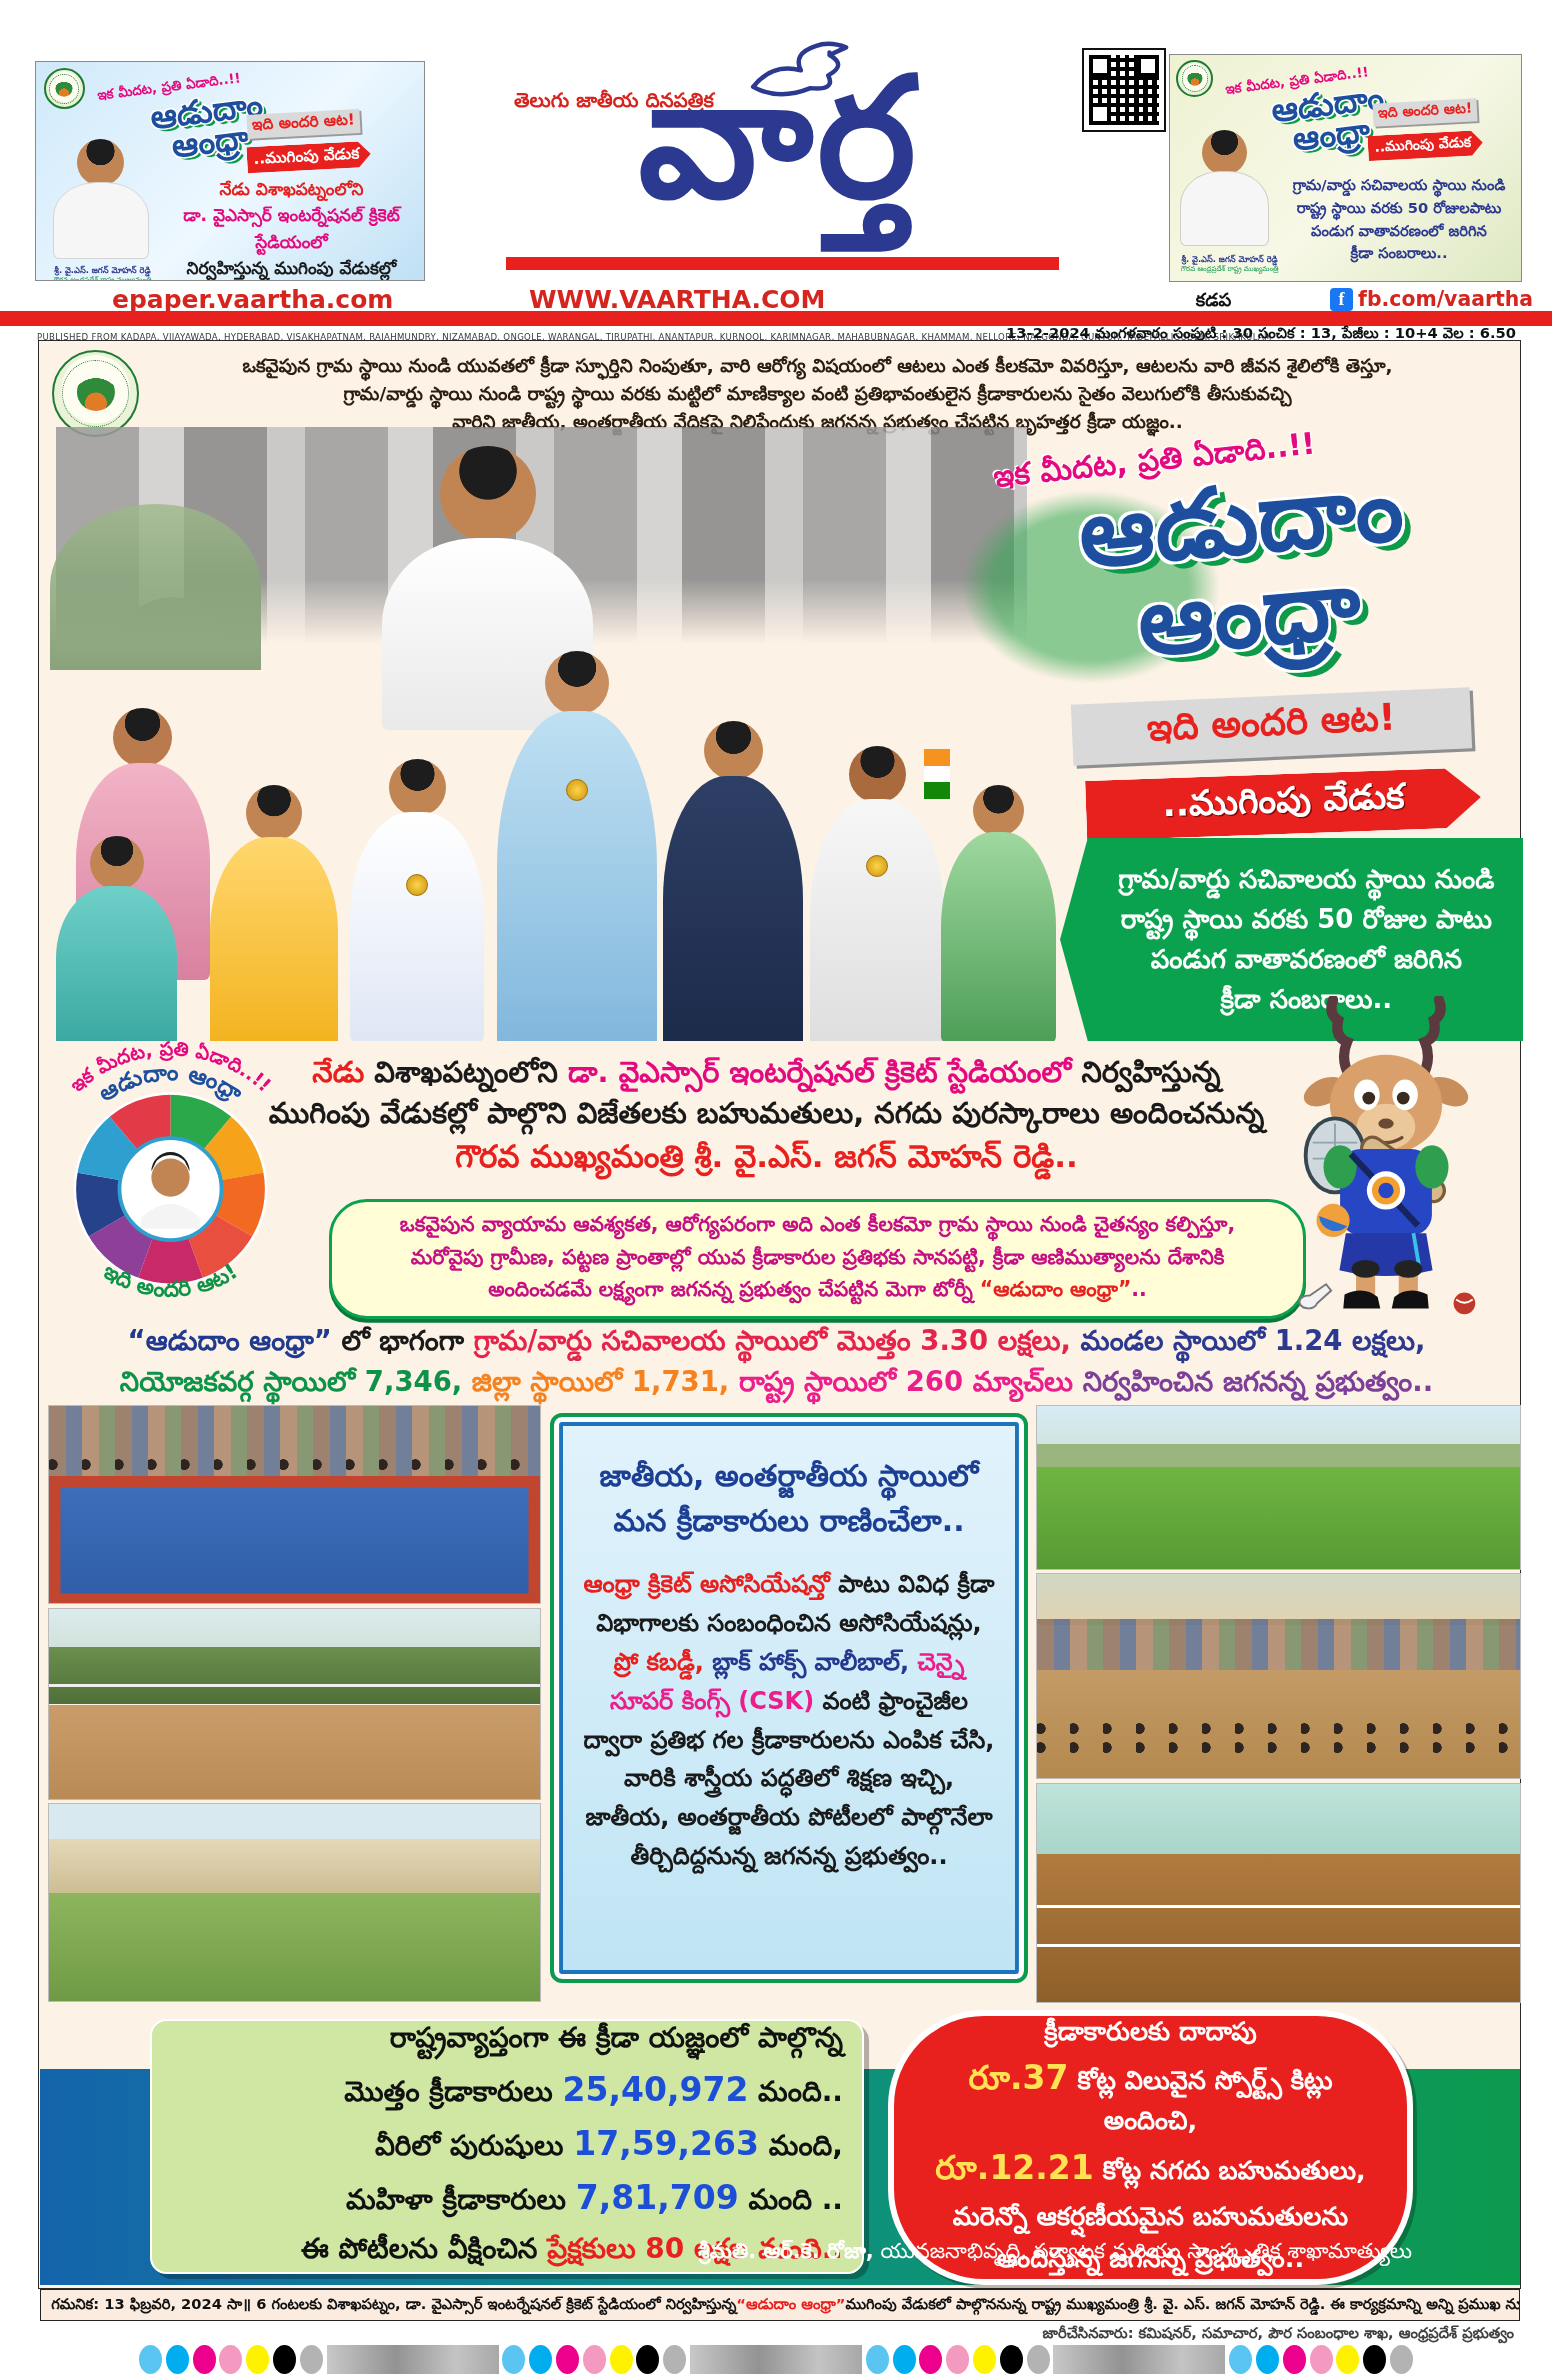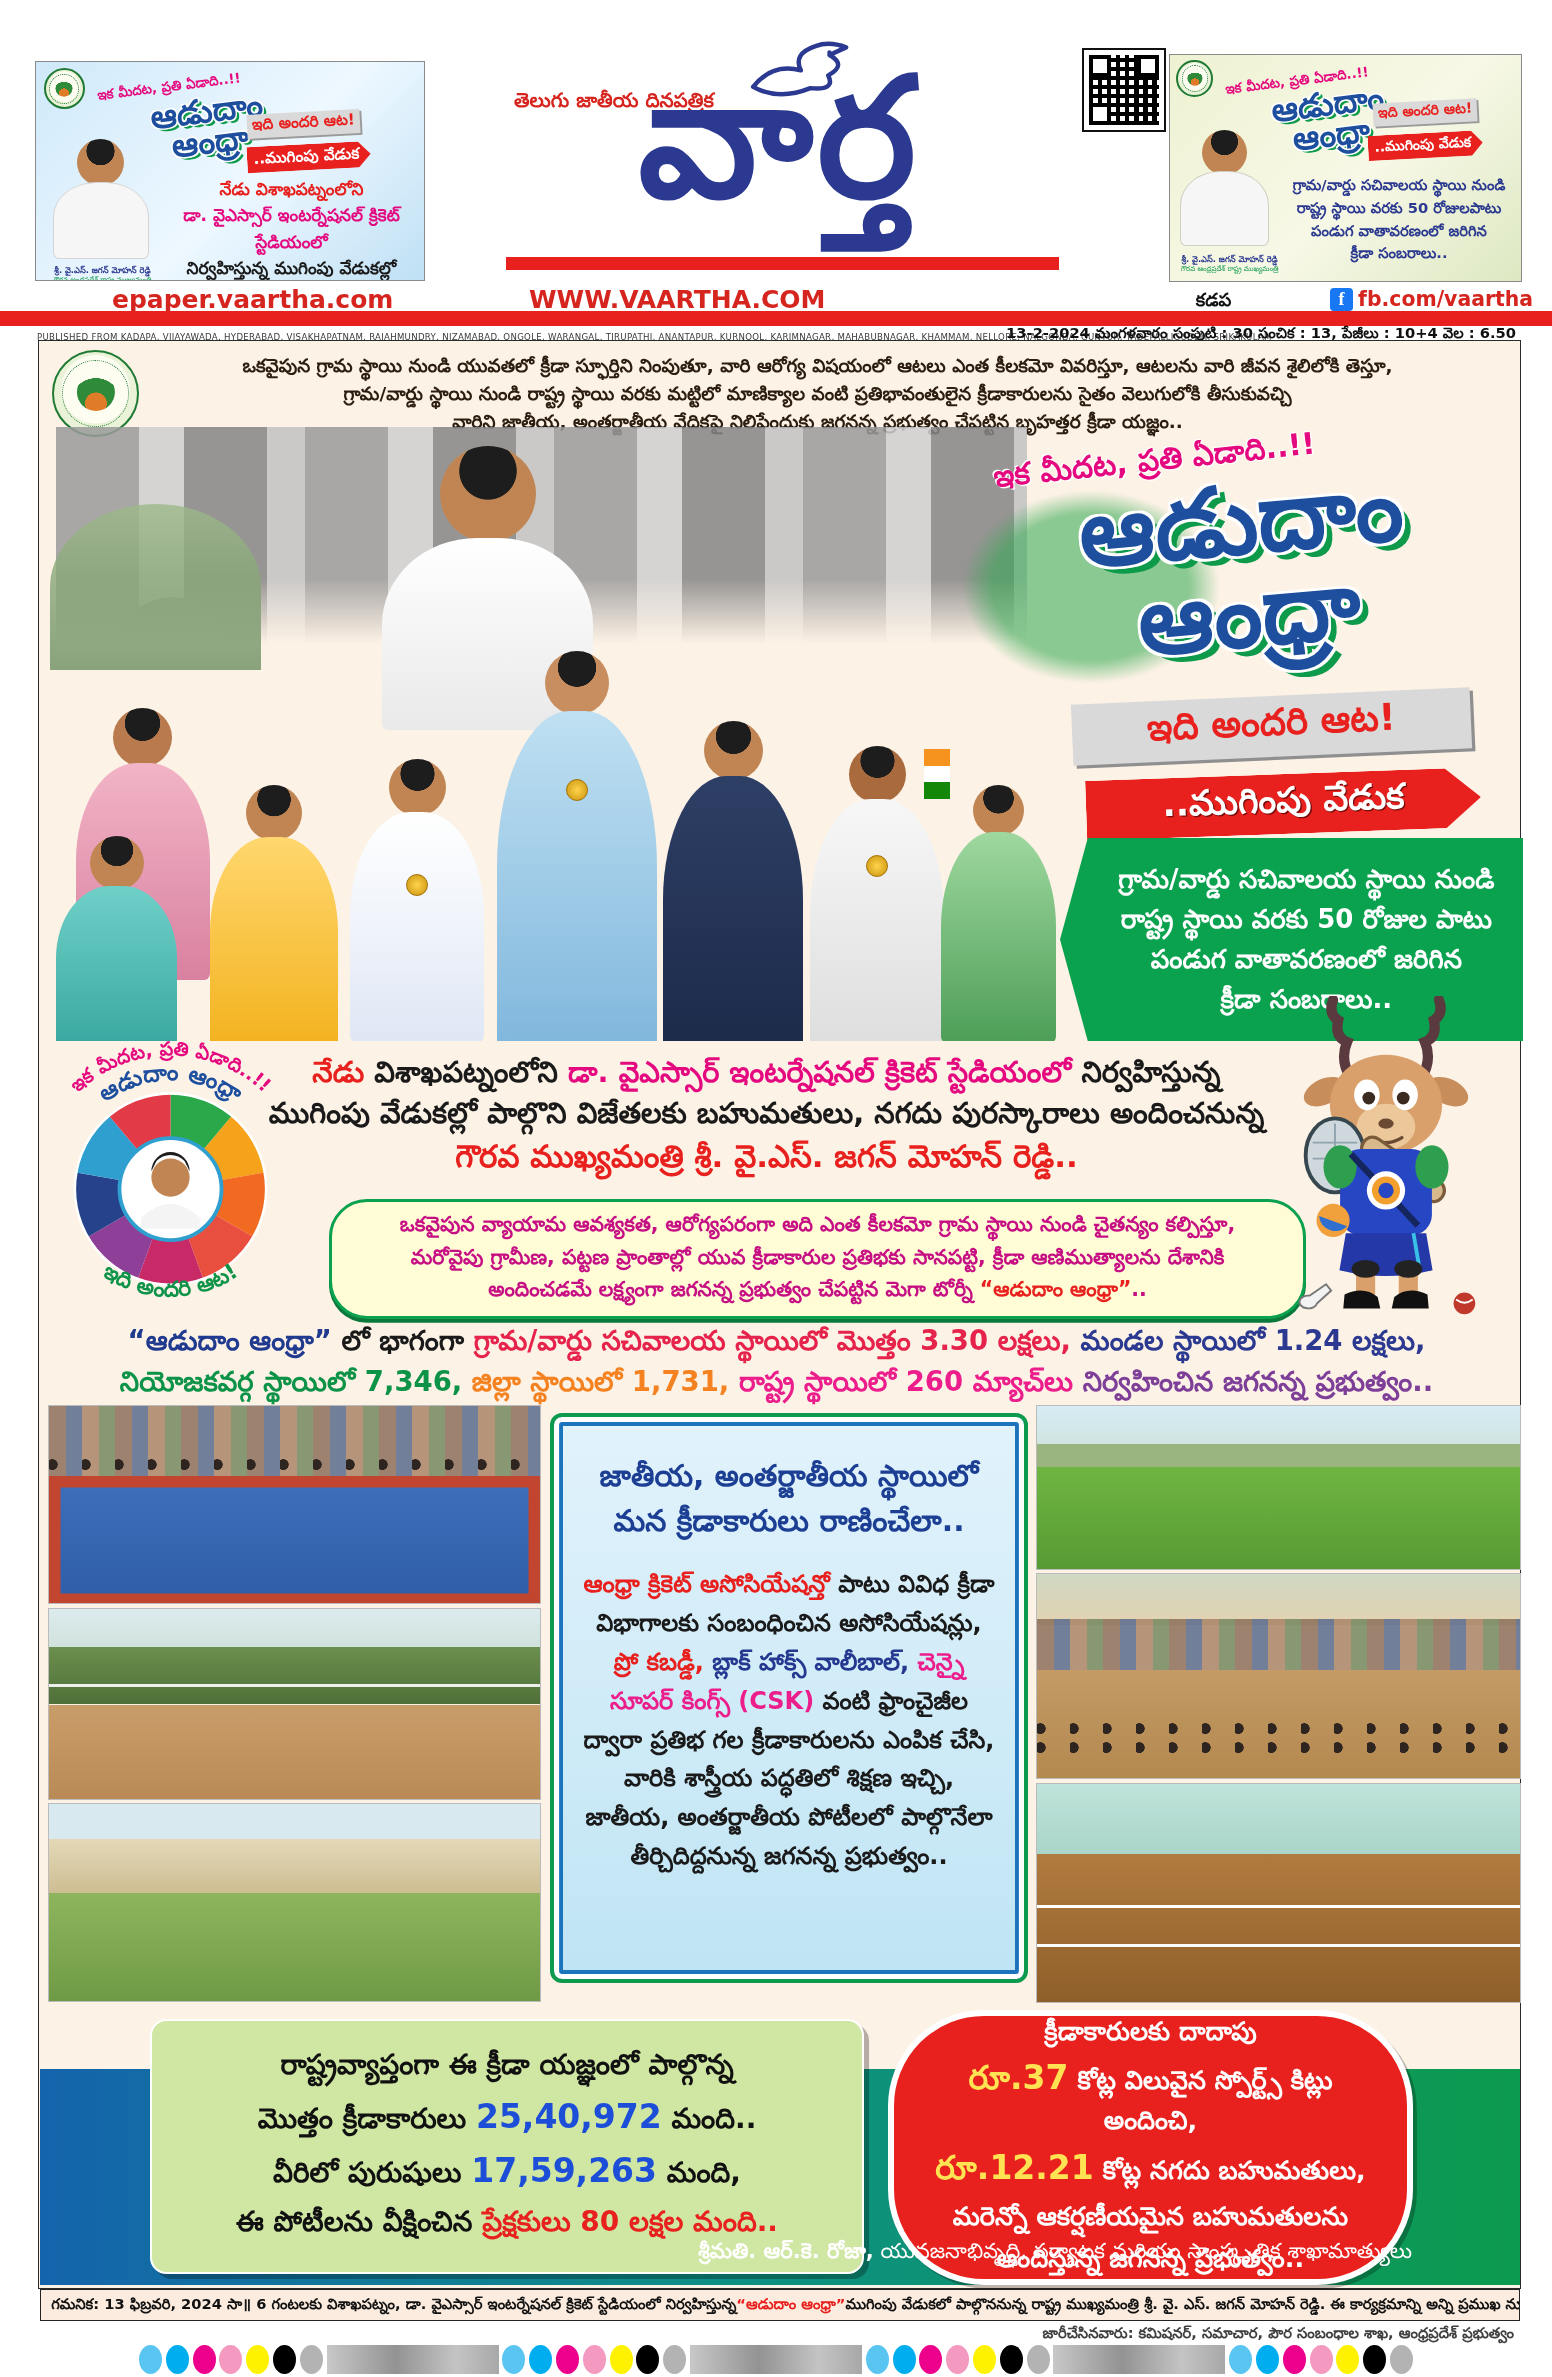--- a/index.html
+++ b/index.html
@@ -91,21 +91,21 @@
   
   .panel{left:550px;top:1413px;width:478px;height:570px;background:linear-gradient(#e2f3fc,#bfe4f4);
     border:4.5px solid #0c9a4e;border-radius:12px;box-shadow:inset 0 0 0 5.1px #fff,inset 0 0 0 9px #1c75bc;
     padding:36px 27px 19px;text-align:center}
   .panel-title{font-size:30px;font-weight:800;color:#1c3f94;line-height:1.5}
   .panel-body{margin-top:22px;font-size:24px;font-weight:bold;line-height:1.62;color:#1a1a1a;text-align:center}
   
   .band{left:40px;top:2069px;width:1480px;height:216px;background:linear-gradient(90deg,#1464ac,#0e8f86 45%,#0c9a4e)}
   .totalsbox{left:150px;top:2019px;width:714px;height:255px;background:#cfe7a3;border:2.6px solid #fff;border-radius:16.6px;
     box-shadow:5.1px 5.1px 0 rgba(0,0,0,.28);display:flex;flex-direction:column;justify-content:center;gap:9px;
-    text-align:center;font-size:28px;font-weight:800;color:#111;padding:0 19px}
+    text-align:right;font-size:28px;font-weight:800;color:#111;padding:0 19px}
   .redbox{left:888px;top:2010px;width:525px;height:275px;background:#e8201e;border:6.4px solid #fff;border-radius:96px;
     box-shadow:3.8px 3.8px 0 rgba(0,0,0,.25);display:flex;flex-direction:column;justify-content:center;gap:6.4px;
     text-align:center;color:#fff;font-size:25.5px;font-weight:800;padding:0 29px}
   .yellow-num{color:#ffe353;font-size:33px}
   .red-num{color:#1d4ed8;font-size:33px}
   .roja{top:2239px;right:140px;color:#fff;font-size:21px;text-align:right}
   .notestrip{left:40px;top:2289px;width:1480px;height:32px;background:#fcecdf;border:1.9px solid #222;
     display:flex;align-items:center;padding:0 10.2px;font-size:14.7px;font-weight:bold;color:#111;white-space:nowrap;overflow:hidden}
   .issued{top:2324px;right:38px;font-size:14.7px;font-weight:bold;color:#404040}
   .colorbar{left:0;top:2345px;width:1552px;height:29px;display:flex;align-items:center;justify-content:center;gap:3.8px}
@@ -399,20 +399,21 @@
     <span class="pred">ఆంధ్రా క్రికెట్ అసోసియేషన్</span><span class="black">తో పాటు వివిధ క్రీడా విభాగాలకు సంబంధించిన అసోసియేషన్లు, </span><span class="pred">ప్రో కబడ్డీ, </span><span class="pblue">బ్లాక్ హాక్స్ వాలీబాల్, </span><span class="pink">చెన్నై సూపర్ కింగ్స్ (CSK) </span><span class="black">వంటి ఫ్రాంచైజీల ద్వారా ప్రతిభ గల క్రీడాకారులను ఎంపిక చేసి, వారికి శాస్త్రీయ పద్ధతిలో శిక్షణ ఇచ్చి, జాతీయ, అంతర్జాతీయ పోటీలలో పాల్గొనేలా తీర్చిదిద్దనున్న జగనన్న ప్రభుత్వం..</span>
   </div>
 </div>
 
 <div class="abs band"></div>
 
 <div class="abs totalsbox">
   <span>రాష్ట్రవ్యాప్తంగా ఈ క్రీడా యజ్ఞంలో పాల్గొన్న</span>
   <span><span>మొత్తం క్రీడాకారులు </span><span class="red-num">25,40,972</span><span> మంది..</span></span>
   <span><span>వీరిలో పురుషులు </span><span class="red-num">17,59,263</span><span> మంది,</span></span>
+  <span><span>మహిళా క్రీడాకారులు </span><span class="red-num">7,81,709</span><span> మంది ..</span></span>
   <span><span>ఈ పోటీలను వీక్షించిన </span><span class="red">ప్రేక్షకులు 80 లక్షల మంది..</span></span>
 </div>
 
 <div class="abs redbox">
   <span>క్రీడాకారులకు దాదాపు</span>
   <span><span class="yellow-num">రూ.37</span><span> కోట్ల విలువైన స్పోర్ట్స్ కిట్లు అందించి,</span></span>
   <span><span class="yellow-num">రూ.12.21</span><span> కోట్ల నగదు బహుమతులు,</span></span>
   <span>మరెన్నో ఆకర్షణీయమైన బహుమతులను</span>
   <span>అందిస్తున్న జగనన్న ప్రభుత్వం..</span>
 </div>

